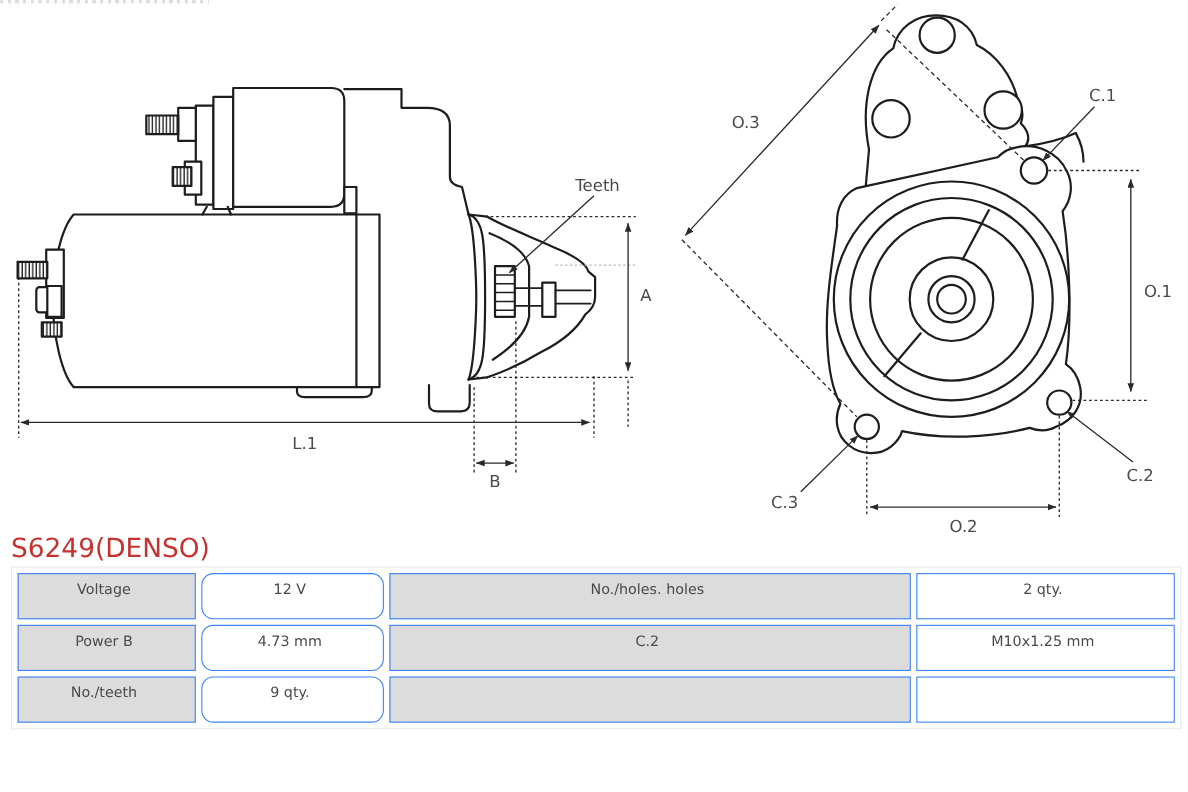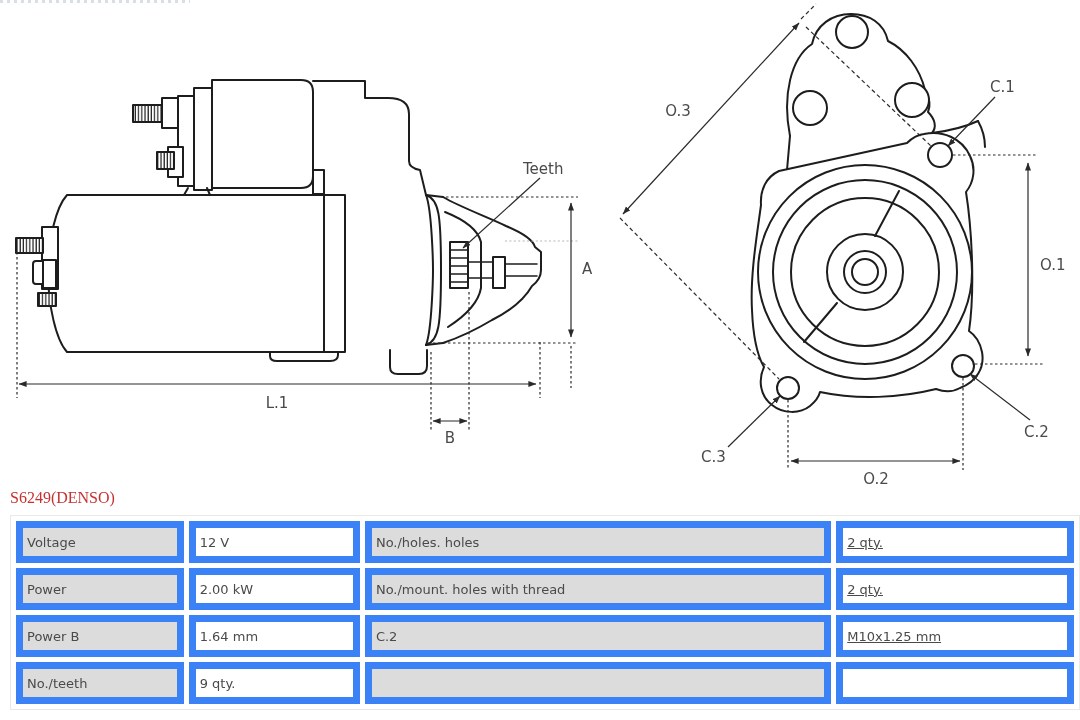--- a/index.html
+++ b/index.html
@@ -1,30 +1,30 @@
 <!DOCTYPE html>
 <html><head>
 <meta charset="utf-8">
 <style>
   html,body{margin:0;padding:0;background:#ffffff;}
   #page{position:relative;width:1080px;height:720px;background:#ffffff;overflow:hidden;
         font-family:"DejaVu Sans","Liberation Sans",sans-serif;}
   #artifact-strip{position:absolute;left:0;top:0;width:190px;height:3px;opacity:.55;
         background:repeating-linear-gradient(90deg,#b9c4cf 0 3px,#ffffff 3px 7px);}
   #diagram-svg{position:absolute;left:0;top:0;}
-  #part-title{position:absolute;left:10px;top:486px;font-size:16px;line-height:24px;
-        color:#c53230;letter-spacing:0px;font-family:Liberation Serif, serif;}
+  #part-title{position:absolute;left:10px;top:486px;font-size:24px;line-height:24px;
+        color:#c53230;letter-spacing:0px;}
   #spec-table{position:absolute;left:10px;top:515px;border-collapse:separate;
         border-spacing:5px;border:1px solid #e9e9e9;background:#ffffff;}
-  #spec-table td{height:28px;padding:0 9px 0 4px;font-size:13px;color:#4a4a4a;
-        text-align:left;vertical-align:middle;white-space:nowrap;
-        border:7px solid #3b82f6;}
+  #spec-table td{height:28px;padding:0 9px 12px 4px;font-size:13px;color:#4a4a4a;
+        text-align:center;vertical-align:middle;white-space:nowrap;
+        border:1px solid #3b82f6;}
   td.lbl{background:#dcdcdc;border-color:#d6d6d6;}
   td.val{background:#ffffff;}
-  .w1{width:147px;} .w2{width:151px;} .w3{width:459px;} .w4{width:220px;text-decoration:underline;}
+  .w1{width:147px;} .w2{width:151px;border-radius:11px;} .w3{width:459px;} .w4{width:220px;}
   text.dim{fill:#4a4a4a;font-size:15px;font-family:"DejaVu Sans","Liberation Sans",sans-serif;}
 </style>
 </head>
 <body>
 
 <div id="page">
 
   <div id="artifact-strip"></div>
 
   <svg id="diagram-svg" width="1080" height="490" viewBox="0 0 1080 490">
@@ -174,28 +174,22 @@
 
   <table id="spec-table">
     <tbody>
       <tr>
         <td class="lbl w1">Voltage</td>
         <td class="val w2">12 V</td>
         <td class="lbl w3">No./holes. holes</td>
         <td class="val w4">2 qty.</td>
       </tr>
       <tr>
-        <td class="lbl w1">Power</td>
-        <td class="val w2">2.00 kW</td>
-        <td class="lbl w3">No./mount. holes with thread</td>
-        <td class="val w4">2 qty.</td>
-      </tr>
-      <tr>
         <td class="lbl w1">Power B</td>
-        <td class="val w2">1.64 mm</td>
+        <td class="val w2">4.73 mm</td>
         <td class="lbl w3">C.2</td>
         <td class="val w4">M10x1.25 mm</td>
       </tr>
       <tr>
         <td class="lbl w1">No./teeth</td>
         <td class="val w2">9 qty.</td>
         <td class="lbl w3"></td>
         <td class="val w4"></td>
       </tr>
     </tbody>

